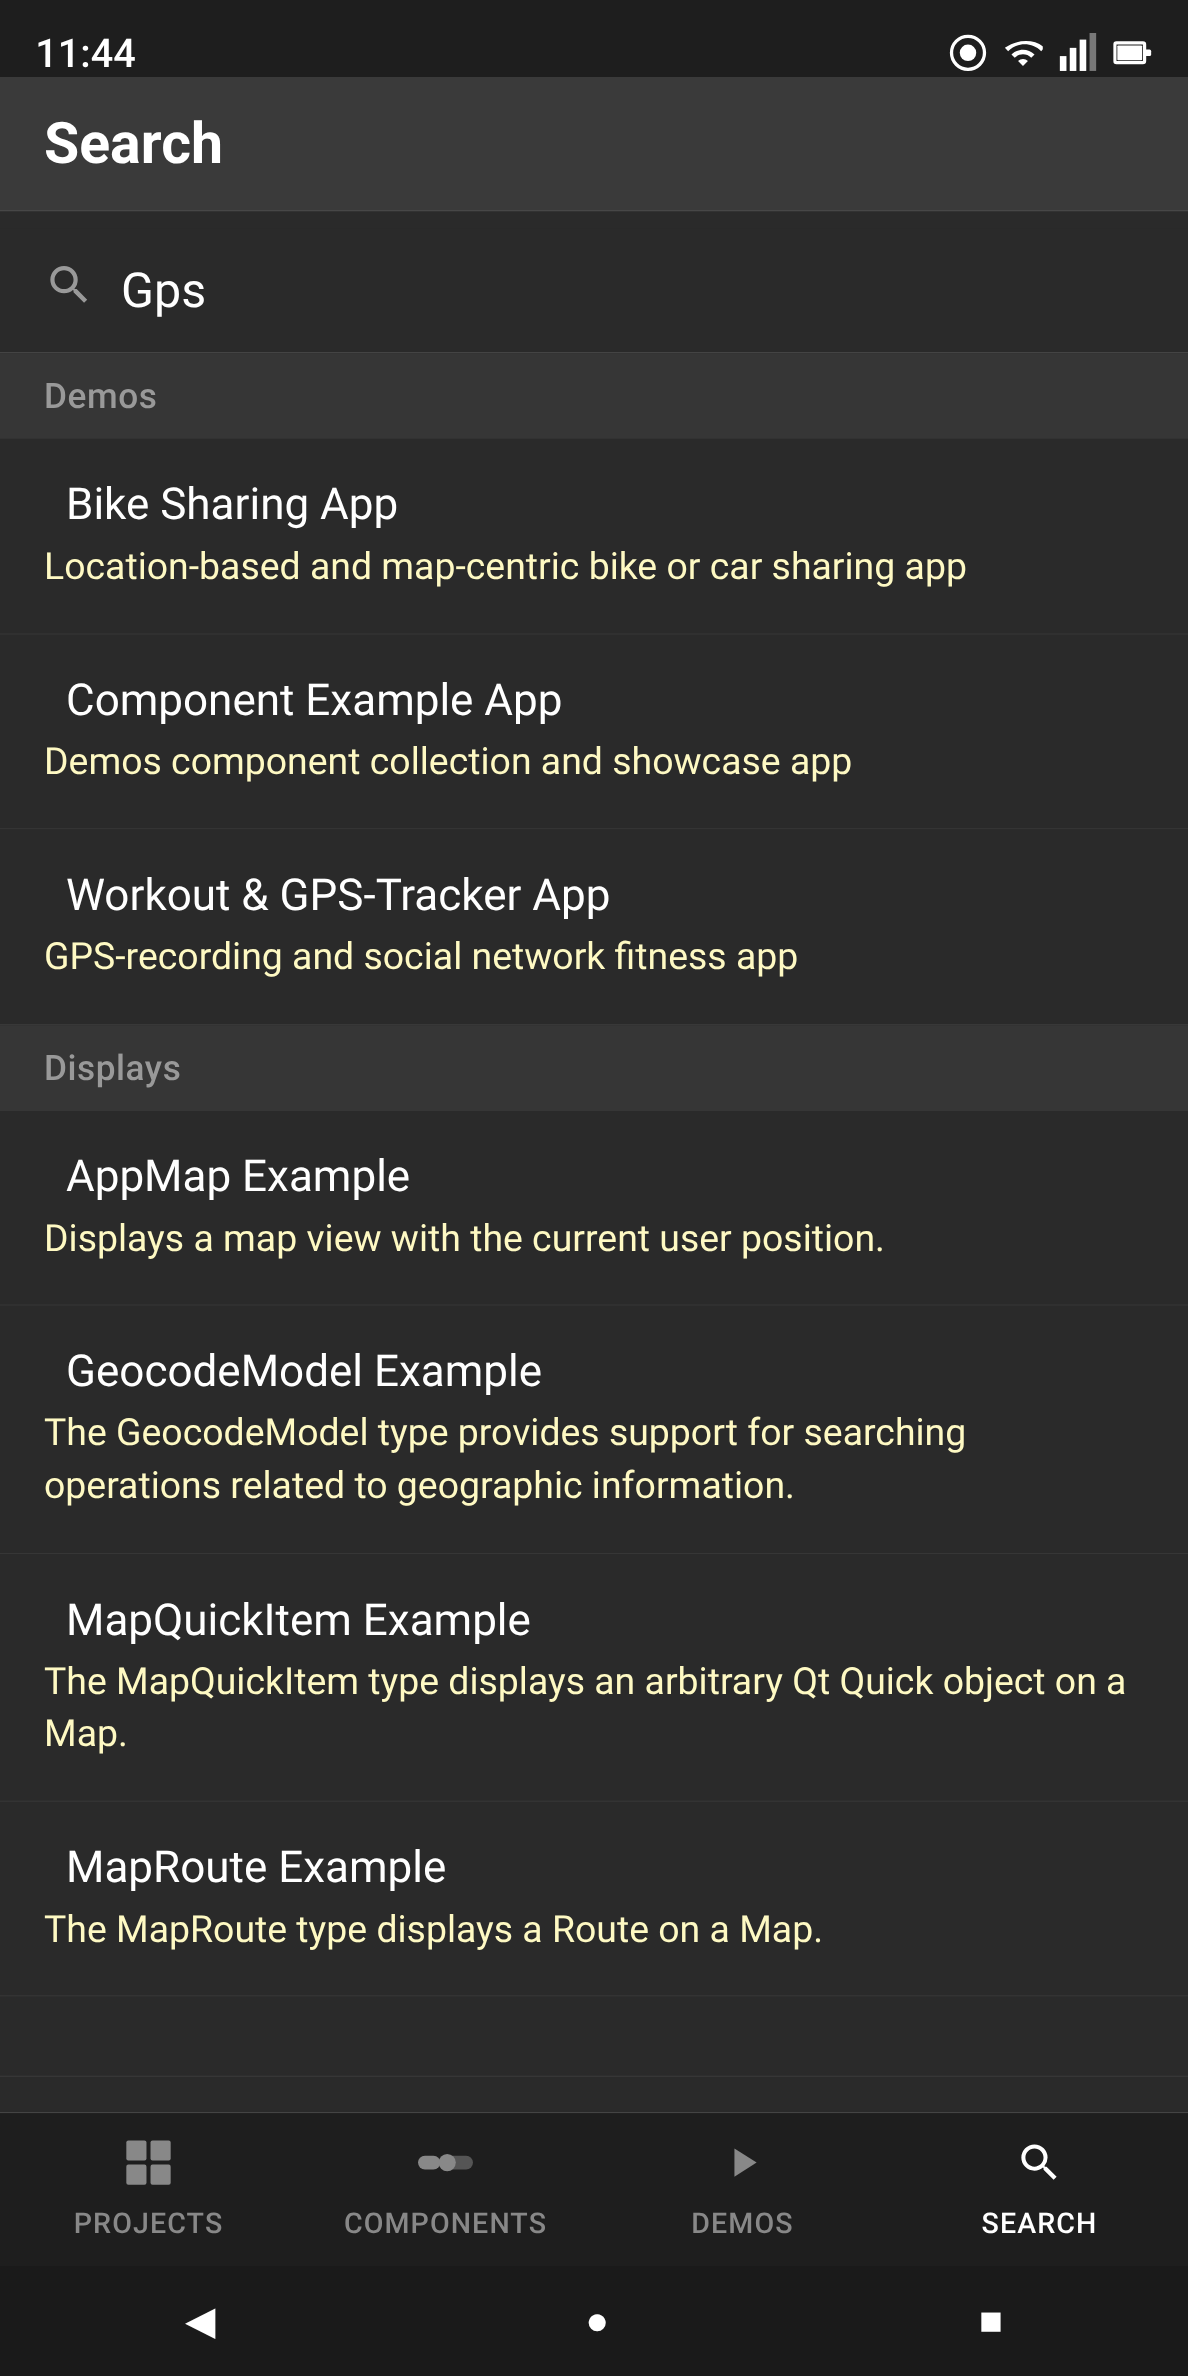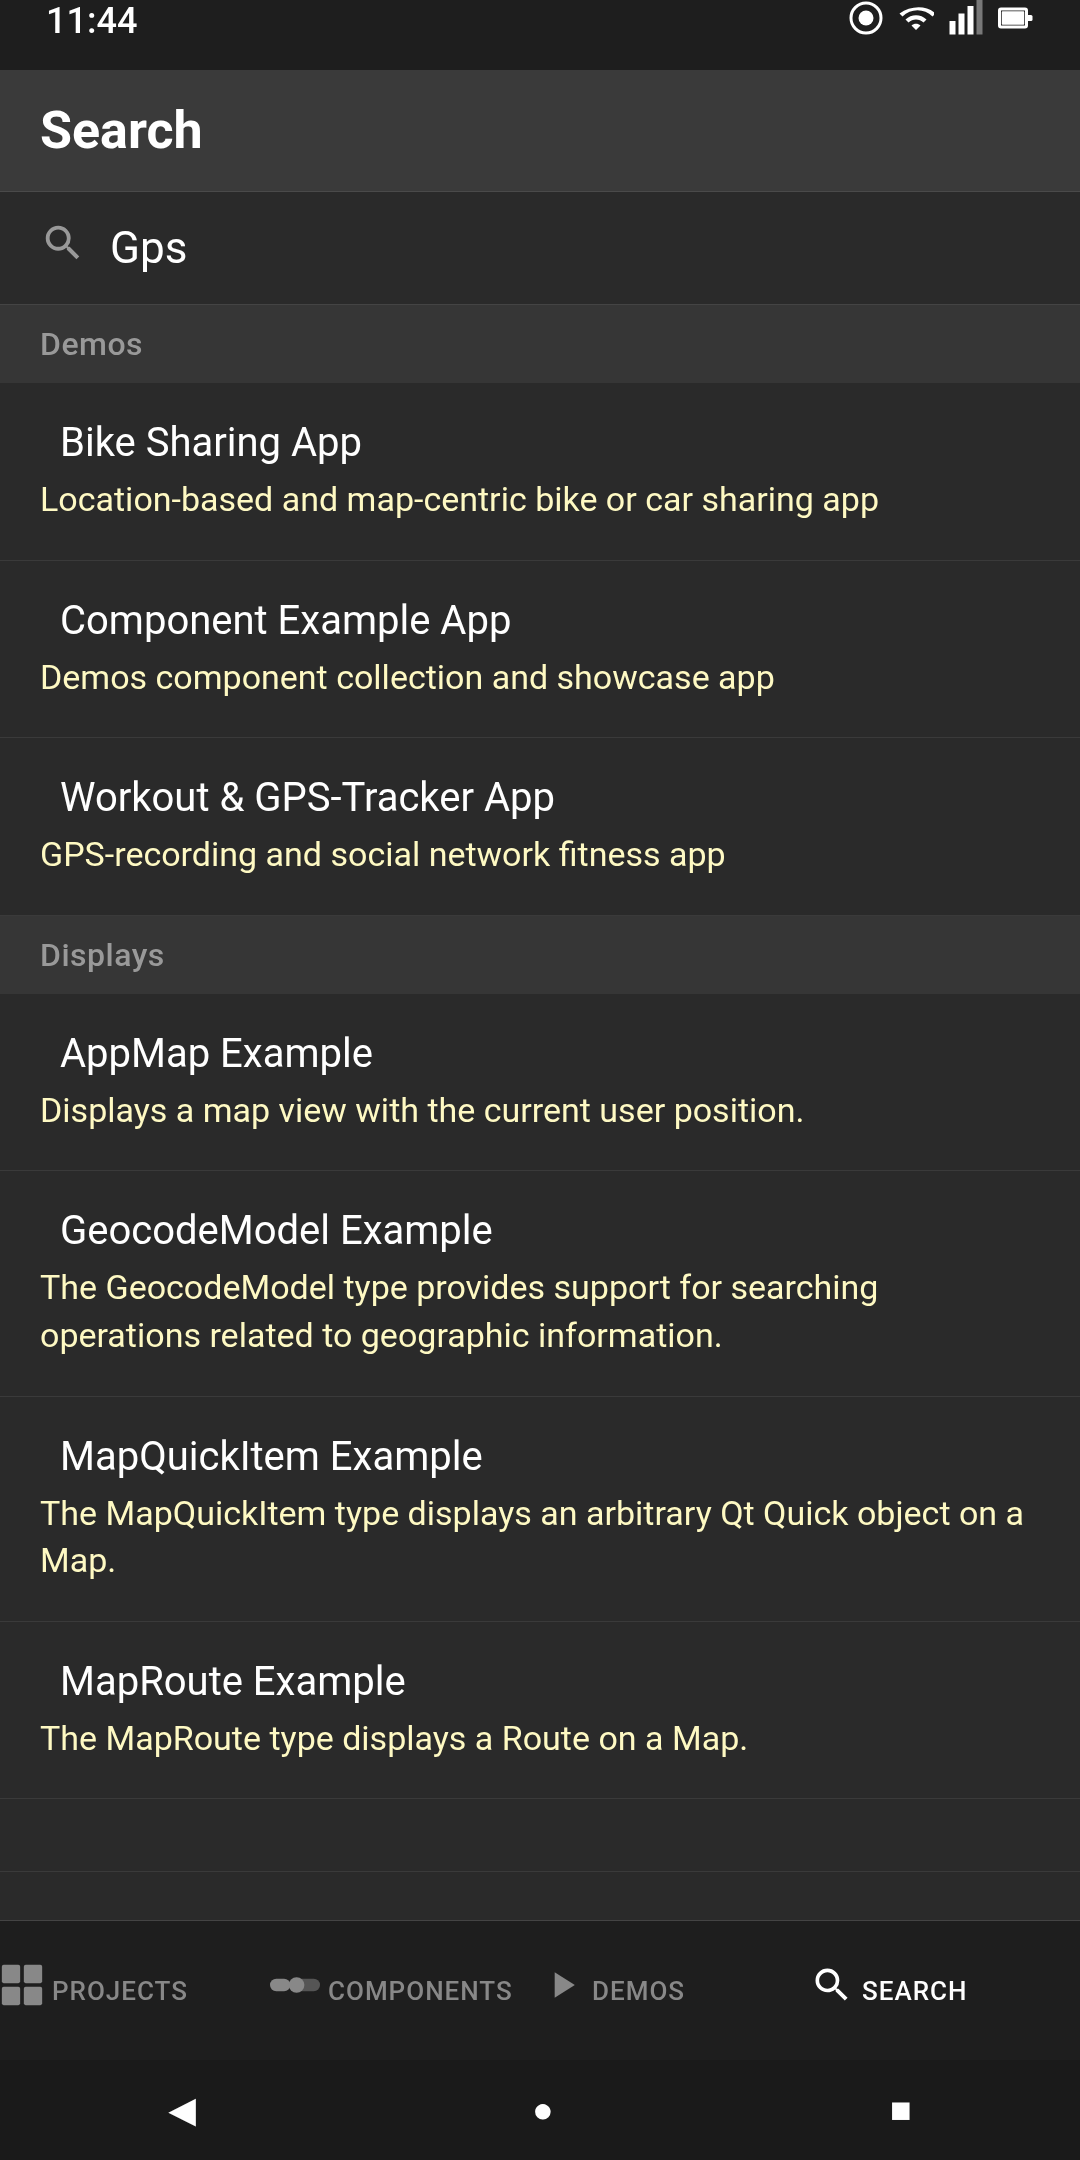--- a/index.html
+++ b/index.html
@@ -13,23 +13,23 @@
       color: #ffffff;
       display: flex;
       flex-direction: column;
     }
 
     
     .status-bar {
       background: #1e1e1e;
       height: 70px;
       display: flex;
-      align-items: flex-start;
+      align-items: flex-end;
       justify-content: space-between;
-      padding: 0 46px;
+      padding: 0 32px;
     }
     .status-time {
       font-size: 36px;
       font-weight: 500;
       color: #ffffff;
     }
     .status-icons {
       display: flex;
       align-items: center;
       gap: 14px;
@@ -48,20 +48,21 @@
     }
 
     
     .search-bar {
       background: #2a2a2a;
       padding: 28px 40px;
       display: flex;
       align-items: center;
       gap: 24px;
       border-bottom: 1px solid #444;
+      margin-top: 16px;
     }
     .search-icon-wrap {
       color: #999;
       font-size: 40px;
     }
     .search-input-text {
       font-size: 44px;
       color: #ffffff;
     }
 
@@ -102,20 +103,21 @@
       background: #1e1e1e;
       height: 140px;
       display: flex;
       align-items: center;
       margin-top: auto;
       border-top: 1px solid #444;
     }
     .nav-item {
       flex: 1;
       display: flex;
+      flex-direction: column;
       align-items: center;
       justify-content: flex-start;
       gap: 8px;
       padding: 10px 0;
       cursor: pointer;
     }
     .nav-icon {
       font-size: 44px;
       color: #888888;
     }

